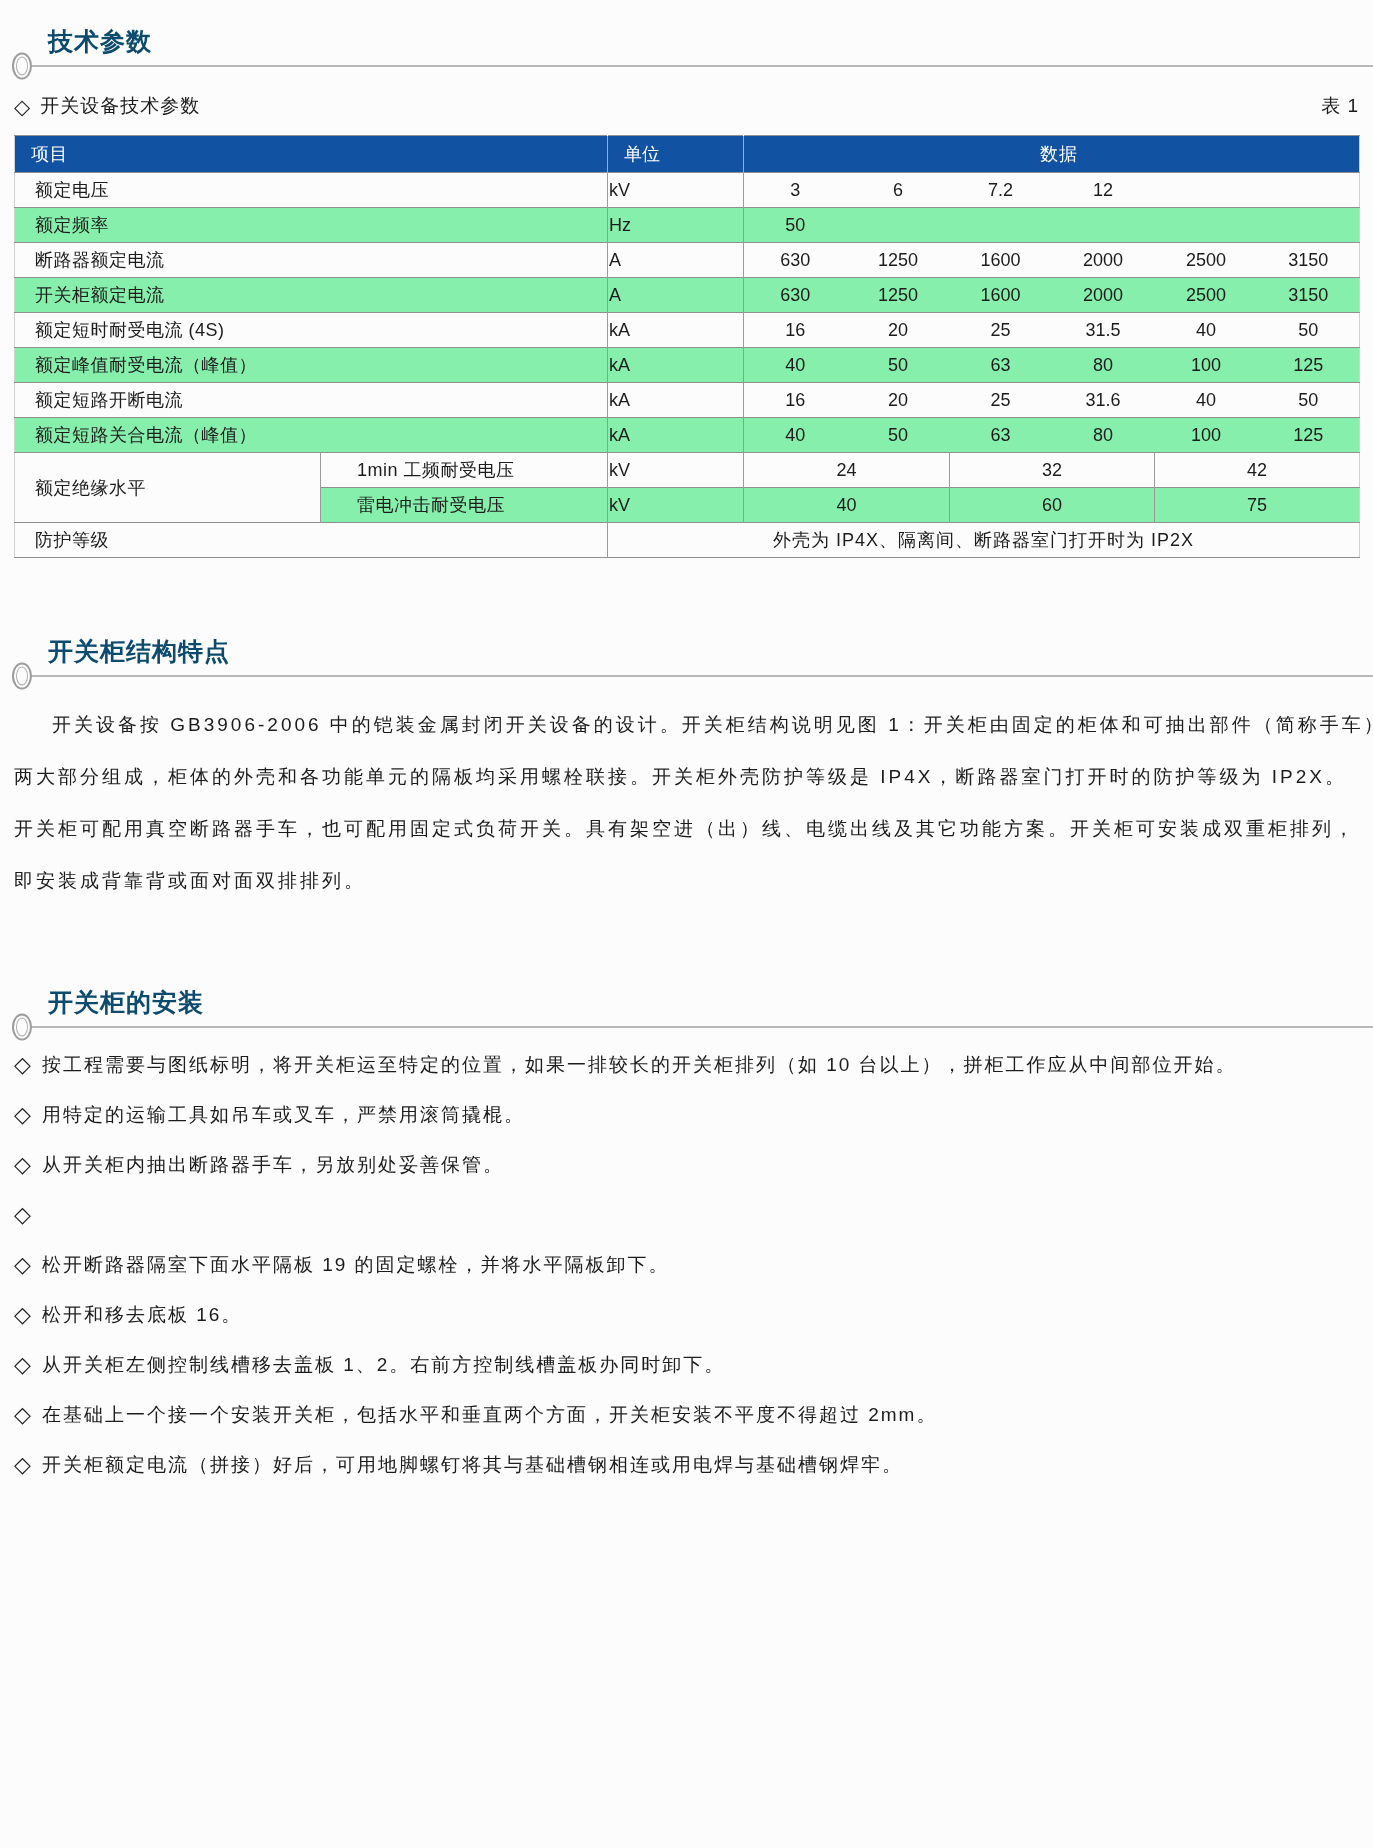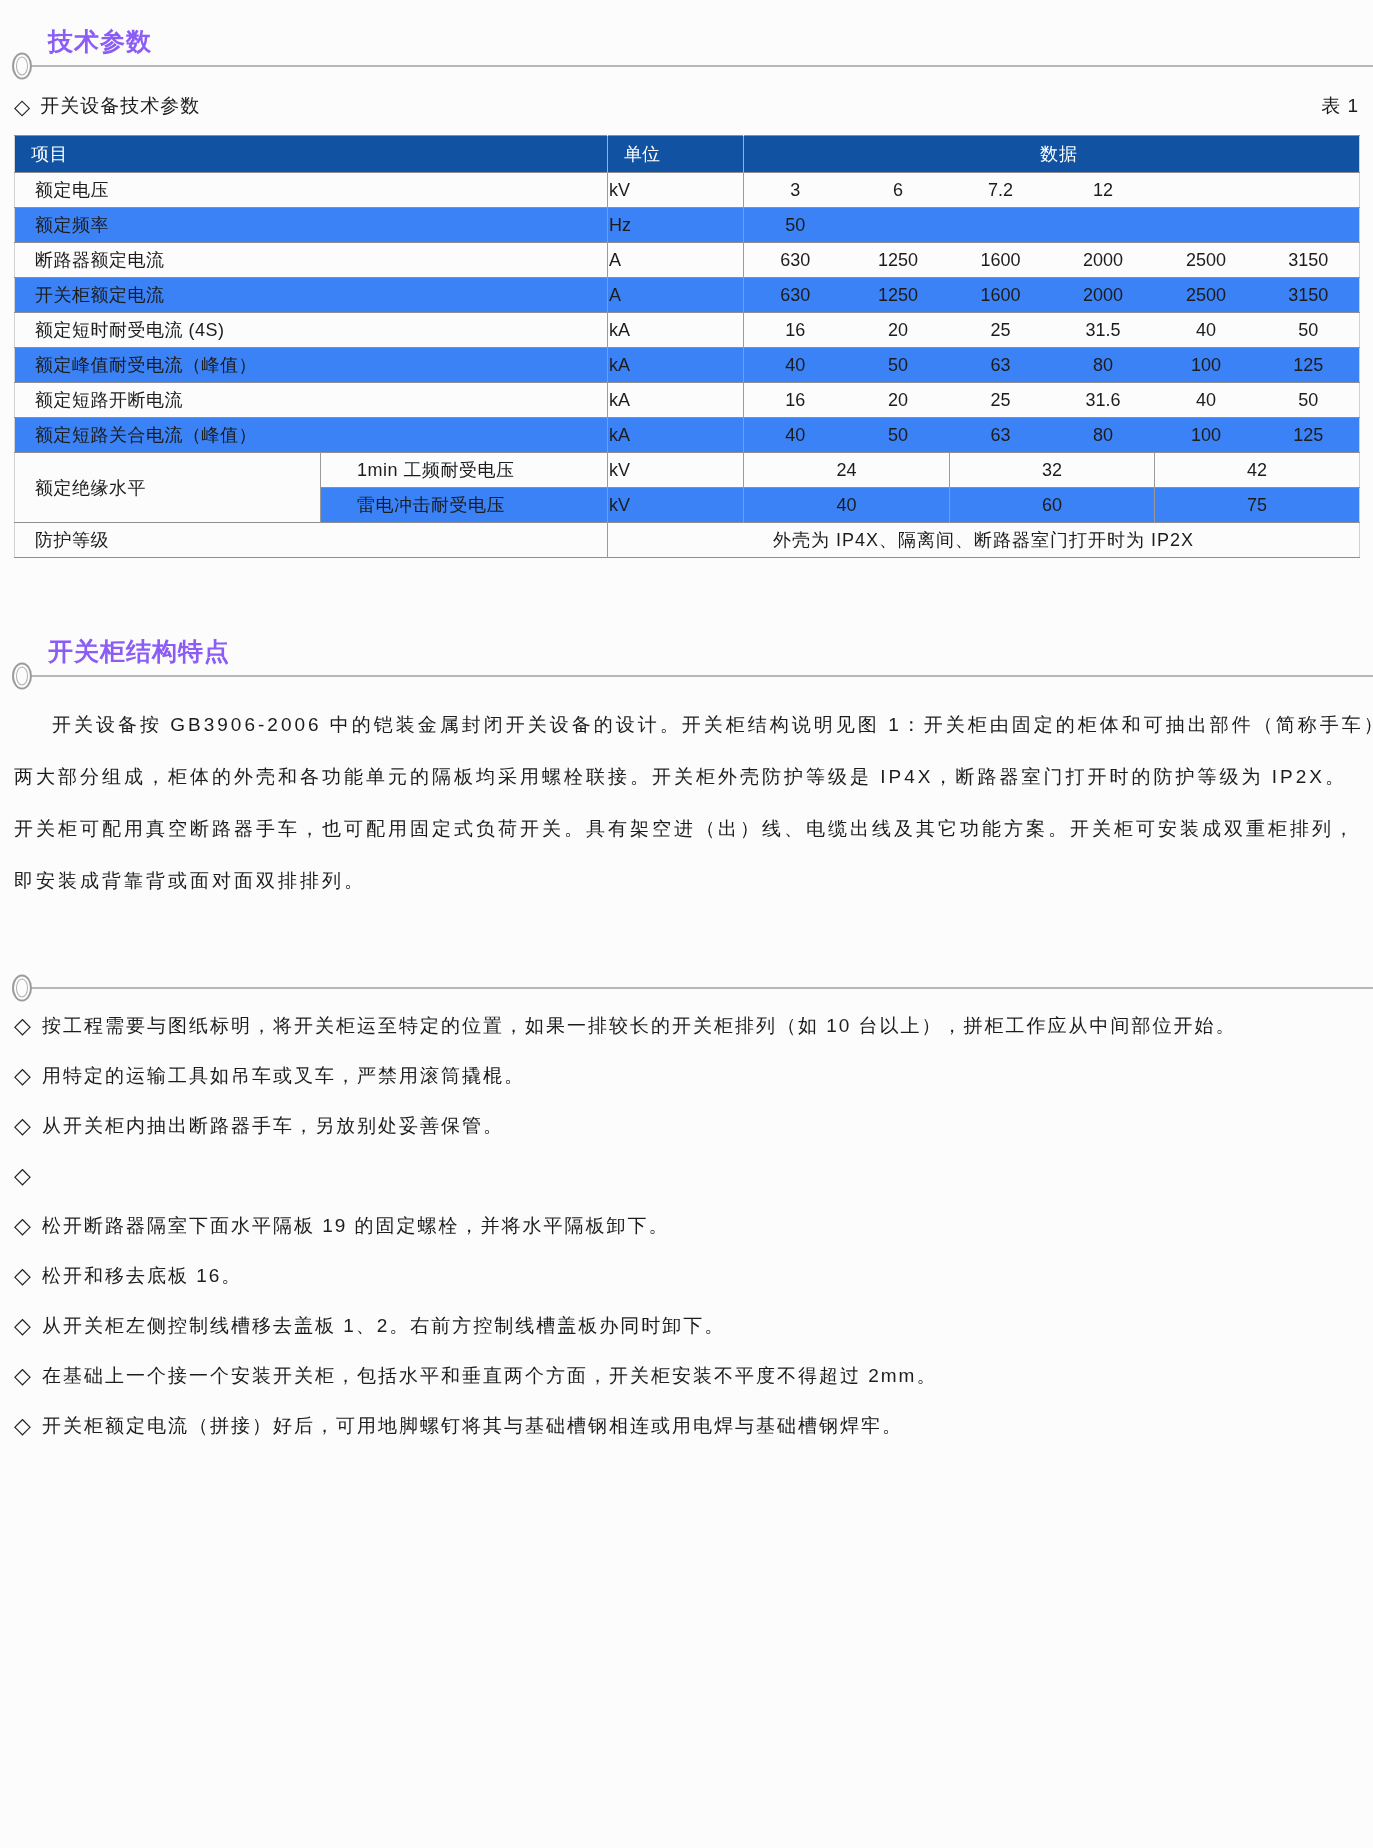--- a/index.html
+++ b/index.html
@@ -8,21 +8,21 @@
     background:#fcfcfc;
     font-family:"Liberation Sans","DejaVu Sans",sans-serif;
     color:#1c1c1c;
     overflow:hidden;
   }
   
   .section-head { position:relative; }
   .section-title {
     margin-left:48px;
     font-size:25px; font-weight:bold;
-    color:#8b5cf6;
+    color:#0c4a6e;
     line-height:30px;
     letter-spacing:1px;
   }
   .rule { position:relative; margin-top:9px; margin-left:26px; height:2px; background:#b8b8b8; }
   .ring {
     position:absolute; left:-14px; top:50%; transform:translateY(-50%);
     width:20px; height:27px;
     border:2px solid #9c9c9c; border-radius:50%;
     background:#fcfcfc; box-sizing:border-box;
   }
@@ -47,21 +47,21 @@
     font-size:18px;
     border-bottom:1px solid #8f8f8f;
     border-left:1px solid #d2d2d2;
     border-right:1px solid #d2d2d2;
   }
   table.tech tr { border-top:1px solid #8f8f8f; }
   table.tech th { height:34px; font-weight:normal;padding-left:16px; }
   table.tech td { height:32px; }
   tr.head { background:#1152a2; color:#ffffff; }
   tr.head th { border-top:none; }
-  tr.shade td { background:#3b82f6; }
+  tr.shade td { background:#86efac; }
   td.white-cell { background:#fcfcfc !important; }
   .c-label { text-align:left; padding-left:20px; letter-spacing:0.5px; }
   .c-unit  { text-align:left; border-left:1px solid #9a9a9a; border-right:1px solid #9a9a9a; }
   tr.head .c-unit { border-left:1px solid rgba(255,255,255,0.55); border-right:1px solid rgba(255,255,255,0.55); }
   .c-data { text-align:center; letter-spacing:1px; }
   .c-val  { text-align:center; }
   .c-sub  { text-align:left; padding-left:36px; border-left:1px solid #9a9a9a; letter-spacing:0.5px; }
   td.mv + td.mv { border-left:1px solid #9a9a9a; }
   td.prot { border-left:1px solid #9a9a9a; text-align:center; letter-spacing:1px; }
   
@@ -230,20 +230,21 @@
 </div>
 
 <div class="structure-para">
   <div class="para-line">开关设备按 GB3906-2006 中的铠装金属封闭开关设备的设计。开关柜结构说明见图 1：开关柜由固定的柜体和可抽出部件（简称手车）</div>
   <div class="para-line">两大部分组成，柜体的外壳和各功能单元的隔板均采用螺栓联接。开关柜外壳防护等级是 IP4X，断路器室门打开时的防护等级为 IP2X。</div>
   <div class="para-line">开关柜可配用真空断路器手车，也可配用固定式负荷开关。具有架空进（出）线、电缆出线及其它功能方案。开关柜可安装成双重柜排列，</div>
   <div class="para-line">即安装成背靠背或面对面双排排列。</div>
 </div>
 
 <div class="section-head" id="head-install">
+  <div class="section-title">开关柜的安装</div>
   <div class="rule">
     <span class="ring"></span>
   </div>
 </div>
 
 <ul class="install-list">
   <li>
     <span class="diamond">◇</span>
     <span>按工程需要与图纸标明，将开关柜运至特定的位置，如果一排较长的开关柜排列（如 10 台以上），拼柜工作应从中间部位开始。</span>
   </li>

